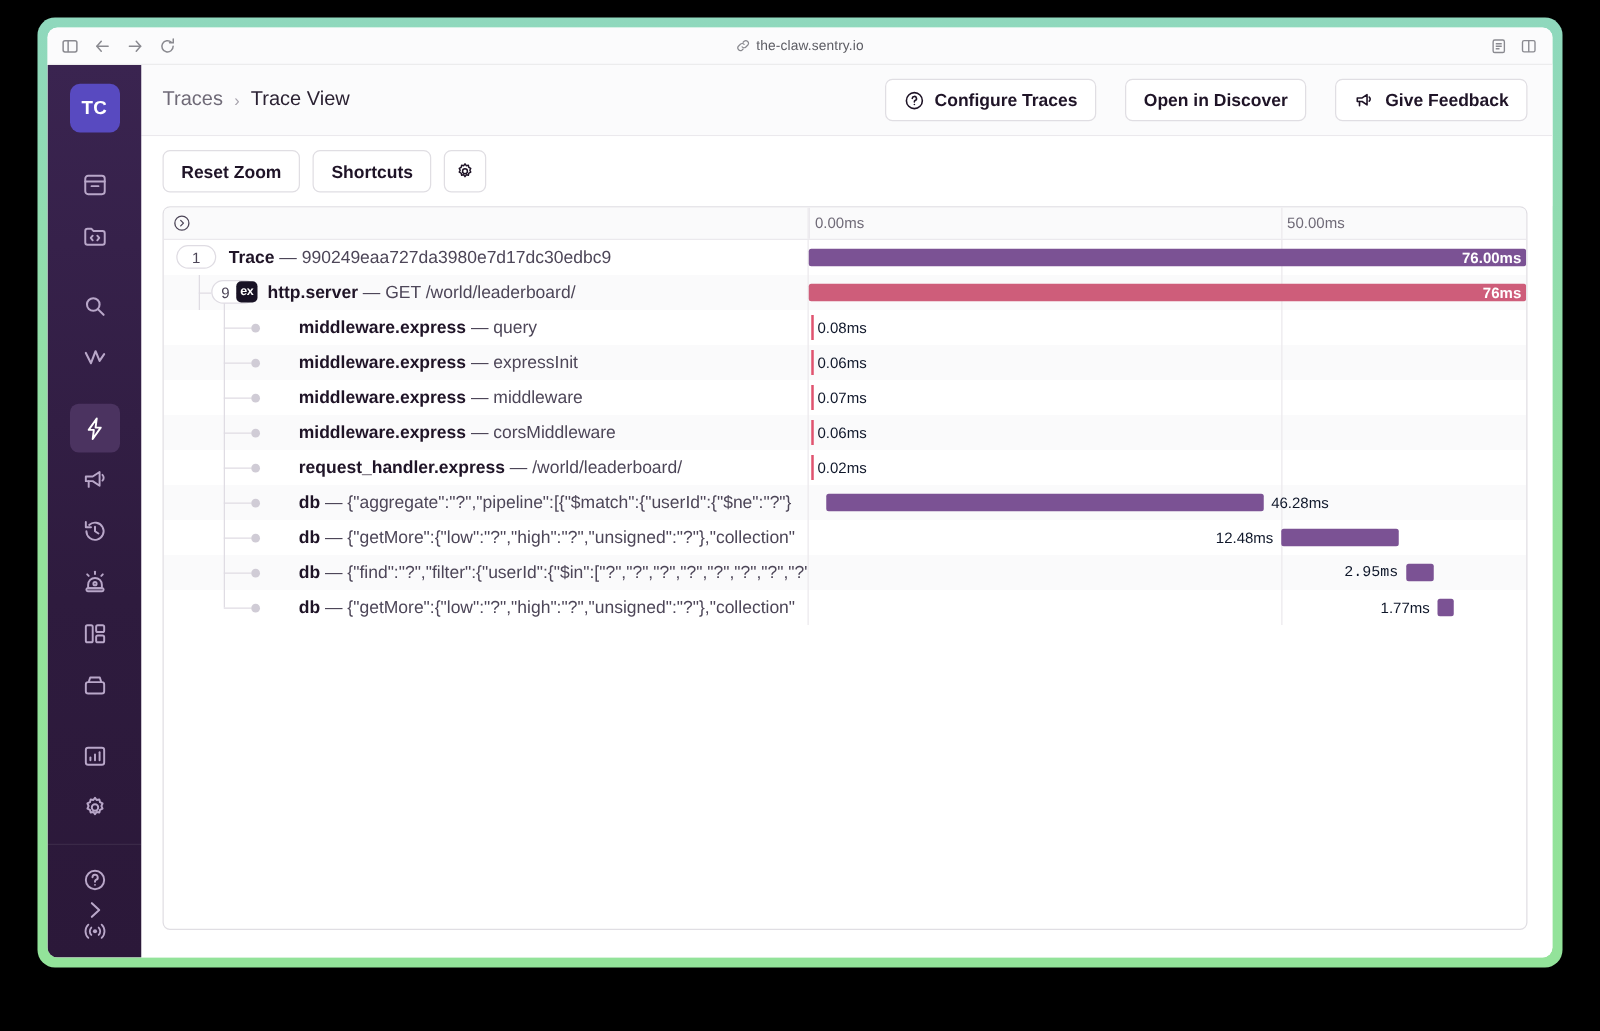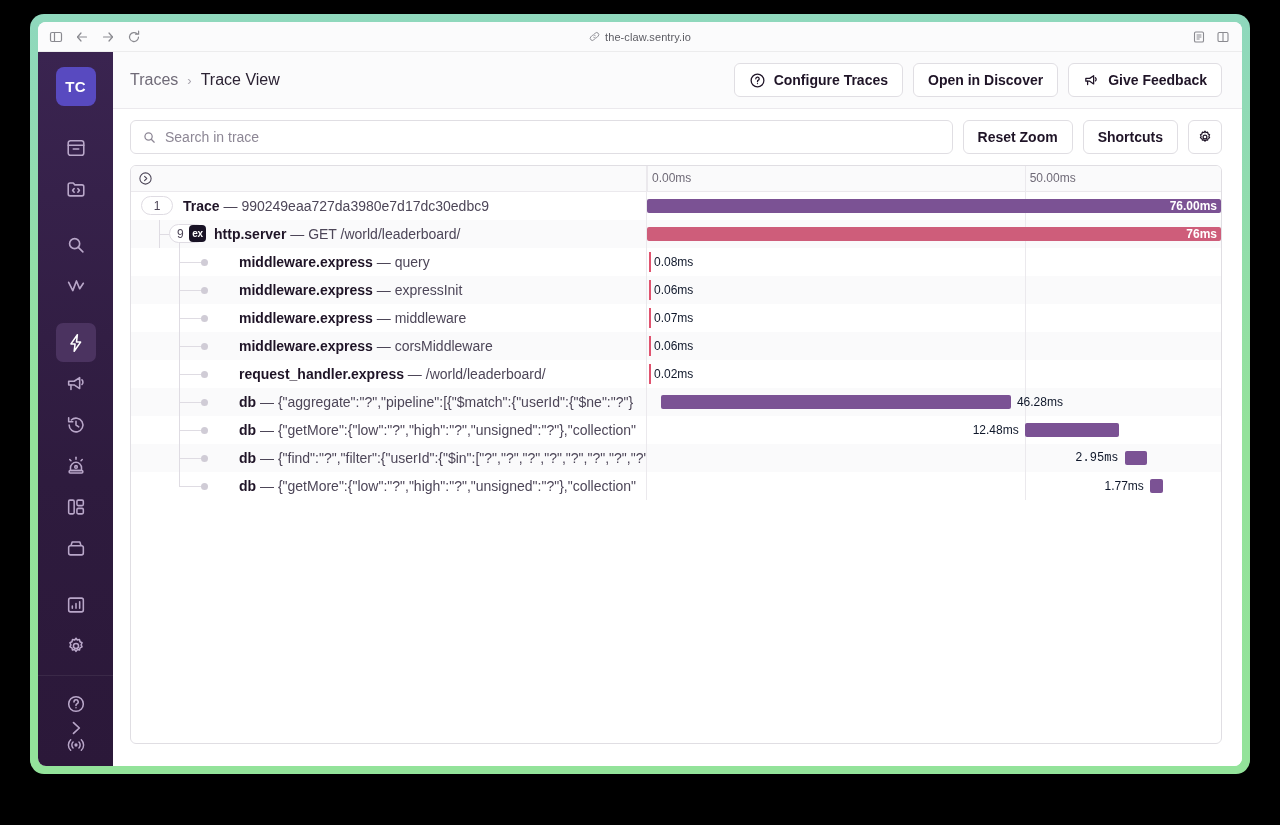--- a/index.html
+++ b/index.html
@@ -122,21 +122,21 @@
     background: #fbfbfc;
     border-bottom: 1px solid #ebe9ed;
     display: flex;
     align-items: center;
     padding: 0 20px 0 17px;
   }
   .breadcrumb { display: flex; align-items: center; gap: 9px; font-size: 16px; }
   .bc-link { color: #6f6a77; }
   .bc-sep { color: #a7a3ad; font-size: 13px; }
   .bc-current { color: #2b2233; }
-  .header-actions { margin-left: auto; display: flex; gap: 10px; }
+  .header-actions { margin-left: auto; display: flex; gap: 23px; }
   .hbtn {
     height: 34px;
     border: 1px solid #e0dee3;
     border-radius: 6px;
     background: #fff;
     display: flex; align-items: center; gap: 8px;
     padding: 0 14px;
     font-size: 14px;
     color: #1f1427;
     font-weight: 600;
@@ -583,29 +583,20 @@
                     <path d="M6.5 13v4.8"></path>
                     <path d="M17.5 8a3 3 0 0 1 0 4.6"></path>
               </svg>
             </span>
             <span>Give Feedback</span>
           </div>
         </div>
       </div>
 
       <div class="toolbar">
-        <div class="search-box">
-          <span style="color:#8d8795;display:flex">
-            <svg width="15" height="15" viewBox="0 0 24 24" fill="none" stroke="currentColor" stroke-width="2" stroke-linecap="round">
-              <circle cx="10.5" cy="10.5" r="5.8"></circle>
-                  <line x1="14.8" y1="14.8" x2="19.5" y2="19.5"></line>
-            </svg>
-          </span>
-          <input class="search-input" type="text" placeholder="Search in trace" style="">
-        </div>
         <div class="tbtn">
           <span>Reset Zoom</span>
         </div>
         <div class="tbtn">
           <span>Shortcuts</span>
         </div>
         <div class="tbtn icon-only">
           <span style="color:#1f1427;display:flex">
             <svg width="16" height="16" viewBox="0 0 24 24" fill="none" stroke="currentColor" stroke-width="1.8" stroke-linejoin="round">
               <circle cx="12" cy="12" r="2.9"></circle>

